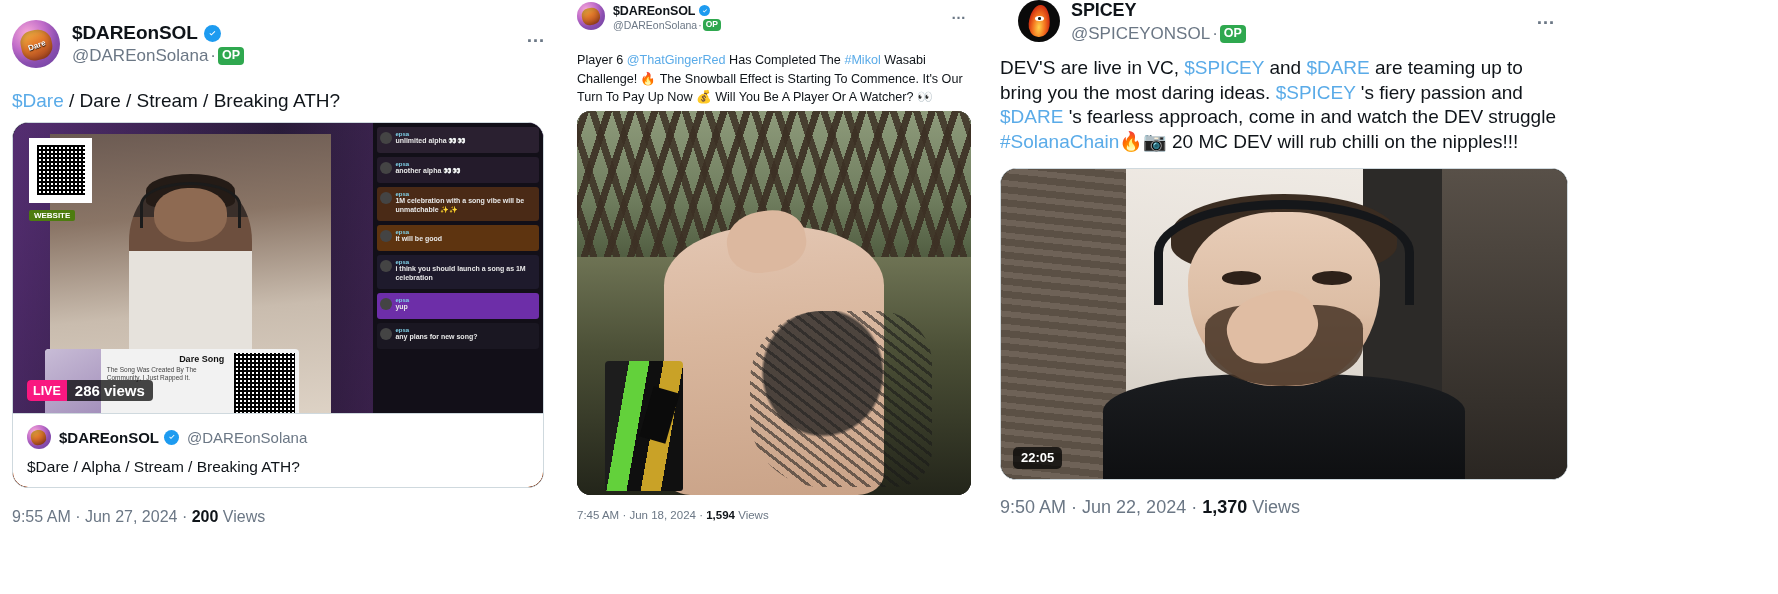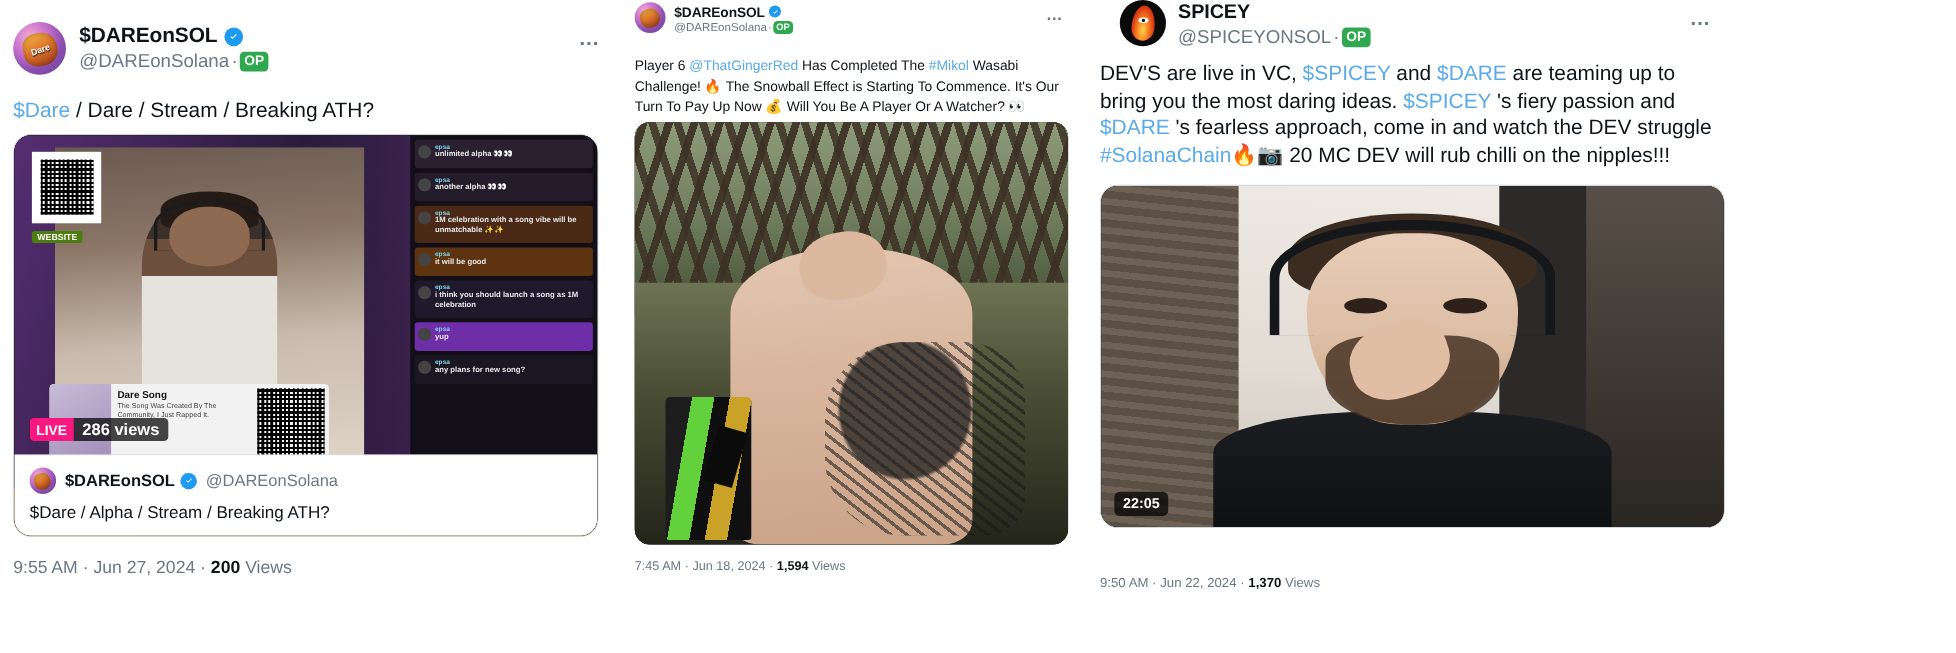--- a/index.html
+++ b/index.html
@@ -174,21 +174,21 @@
     position:absolute; left:3%; top:24%; padding:1px 5px;
     background:#4d7c0f; color:#fff; font-size:8px; font-weight:700;
     border-radius:2px;
   }
   .stream .songcard {
     position:absolute; left:6%; bottom:14%; width:48%; height:24%;
     background:#f2f2f2; border-radius:4px; display:flex; overflow:hidden;
   }
   .stream .songcard .thumb{ width:22%; background:linear-gradient(150deg,#c8bcd6,#9b86b5); }
   .stream .songcard .meta{ flex:1; padding:5px 6px; }
-  .stream .songcard .t1{ font-size:9px; font-weight:700; color:#111; }
+  .stream .songcard .t1{ font-size:9px; font-weight:700; color:#111;text-align:right; }
   .stream .songcard .t2{ font-size:6.5px; color:#444; line-height:1.35; margin-top:2px; }
   .stream .songcard .qr{
     width:24%; margin:4px; background:
       repeating-linear-gradient(90deg,#000 0 2px,#fff 2px 4px),
       repeating-linear-gradient(0deg,#000 0 2px,#fff 2px 4px);
     background-blend-mode: multiply;
   }
   .stream .chat {
     position:absolute; right:0; top:0; width:32%; height:100%;
     background:#120f18; padding:4px 0 0 0;
@@ -524,21 +524,21 @@
           <div class="eyeL"></div>
           <div class="eyeR"></div>
           <div class="beard"></div>
           <div class="hs"></div>
           <div class="hand"></div>
         </div>
       </div>
       <div class="dur-badge" style="left:12px; bottom:10px; font-size:13px; padding:3px 8px 4px 8px;">22:05</div>
     </div>
 
-    <div class="footer-meta" style="position:absolute; left:10px; top:523px; font-size:12px;">
+    <div class="footer-meta" style="position:absolute; left:10px; top:497px; font-size:18px;">
       <span>9:50 AM</span>
       <span>·</span>
       <span>Jun 22, 2024</span>
       <span>·</span>
       <b>1,370</b>
       <span>Views</span>
     </div>
   </div>
 
 </div>

